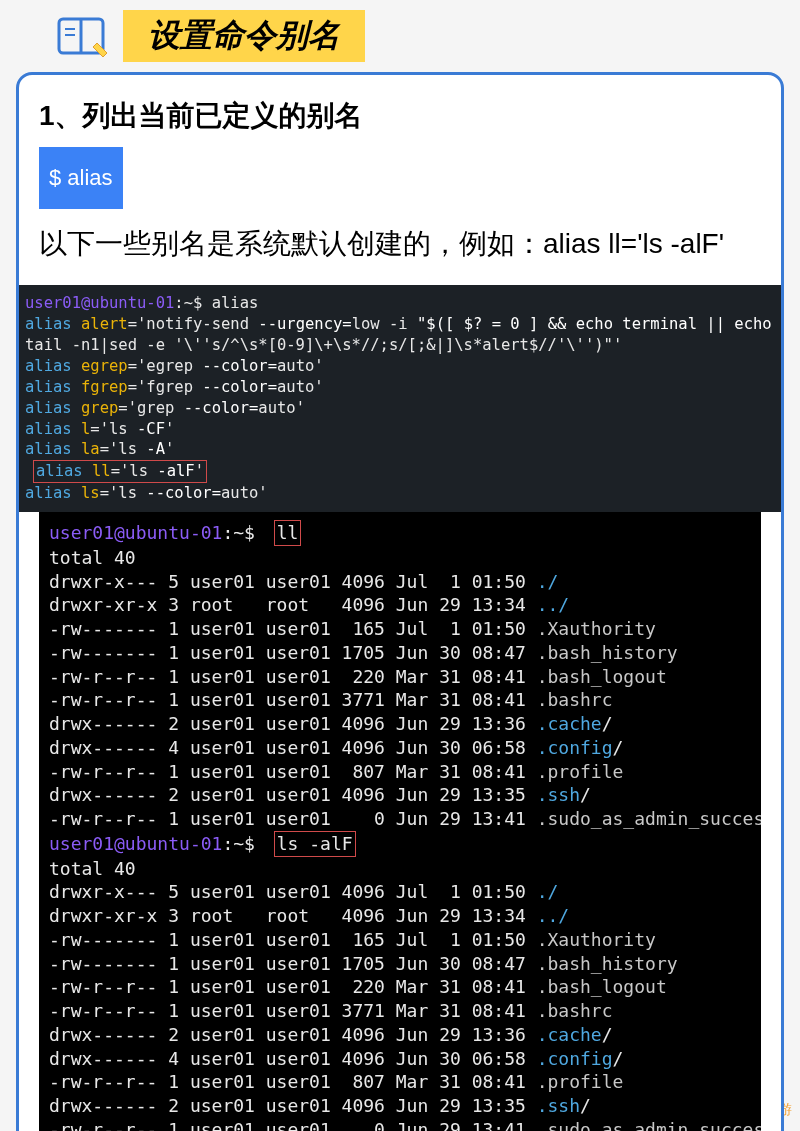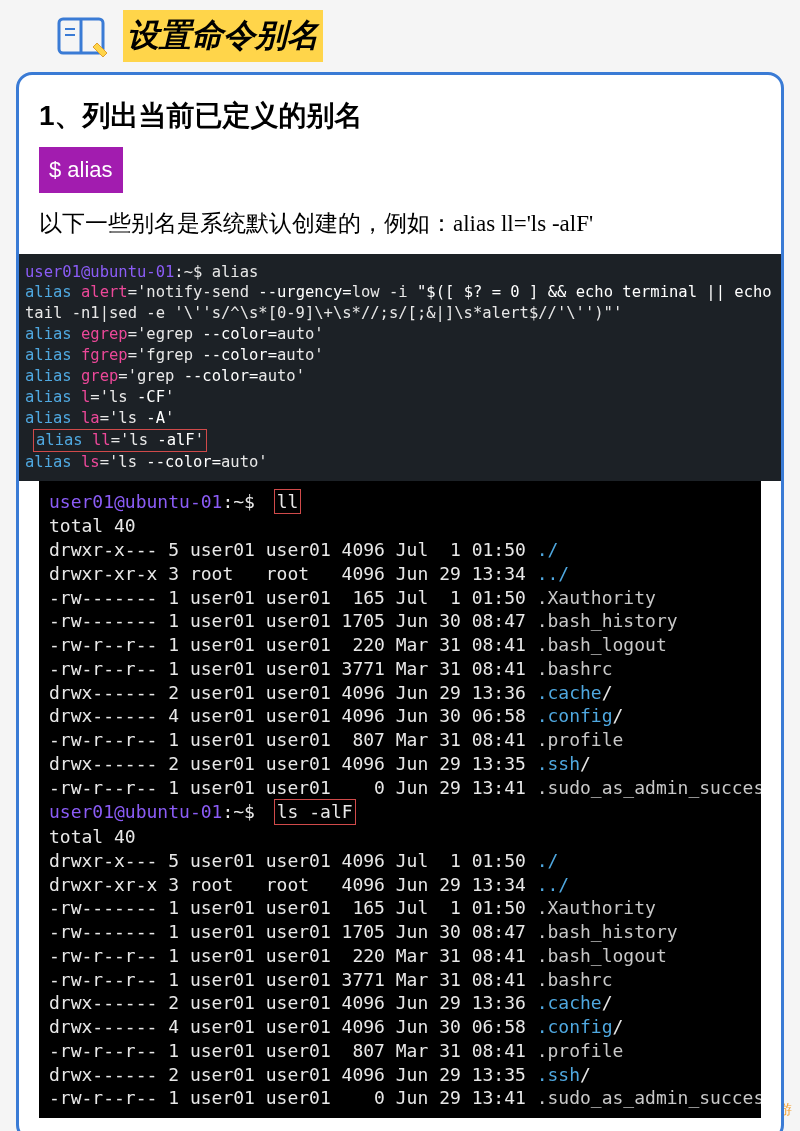--- a/index.html
+++ b/index.html
@@ -21,52 +21,51 @@
     align-items: center;
     gap: 12px;
     padding-left: 55px;
     margin-bottom: 10px;
   }
   .title-text {
     background: #ffd54a;
     font-size: 32px;
     font-weight: 900;
     font-style: italic;
-    padding: 4px 4px;
+    padding: 4px 25px;
     color: #000;
   }
   .card {
     margin: 0 16px;
     border: 3px solid #3a7bd5;
     border-radius: 16px;
     padding: 22px 20px 20px 20px;
     background: #fff;
     min-height: 1010px;
   }
   .section-title {
     font-size: 28px;
     font-weight: 600;
     margin-bottom: 12px;
     color: #000;
   }
   .cmd-box {
     display: inline-block;
-    background: #a21caf;
+    background: #3b82f6;
     color: #fff;
     font-size: 22px;
-    padding: 10px 10px;
+    padding: 18px 10px;
     font-family: inherit;
     margin-bottom: 14px;
   }
   .desc {
-    font-size: 23px;
+    font-size: 28px;
     color: #000;
-    margin-bottom: 12px;
+    margin-bottom: 20px;
     line-height: 1.5;
-    font-family: Liberation Serif, serif;
   }
   .desc2 {
     font-size: 23px;
     color: #000;
     margin: 26px 4px 14px 4px;
     line-height: 1.9;
   }
   .terminal {
     background: #1c2126;
     color: #d0d0d0;
@@ -84,21 +83,21 @@
     color: #c8c8c8;
     font-family: "Consolas","Menlo",monospace;
     font-size: 18px;
     padding: 8px 10px;
     line-height: 1.32;
     white-space: pre;
     overflow: hidden;
   }
   .t-green { color: #8b5cf6; }
   .t-blue  { color: #4fa8e0; }
-  .t-cyan  { color: #ec4899; }
+  .t-cyan  { color: #eab308; }
   .t-orange{ color: #ffffff; }
   .t-white { color: #e8e8e8; }
   .hl-box  { border: 1px solid #d04a4a; padding: 0 2px; display:inline-block;margin-left:8px; }
   .logo-badge {
     position: absolute;
     right: 8px;
     bottom: 6px;
     display:flex;
     align-items:center;
     gap:4px;

